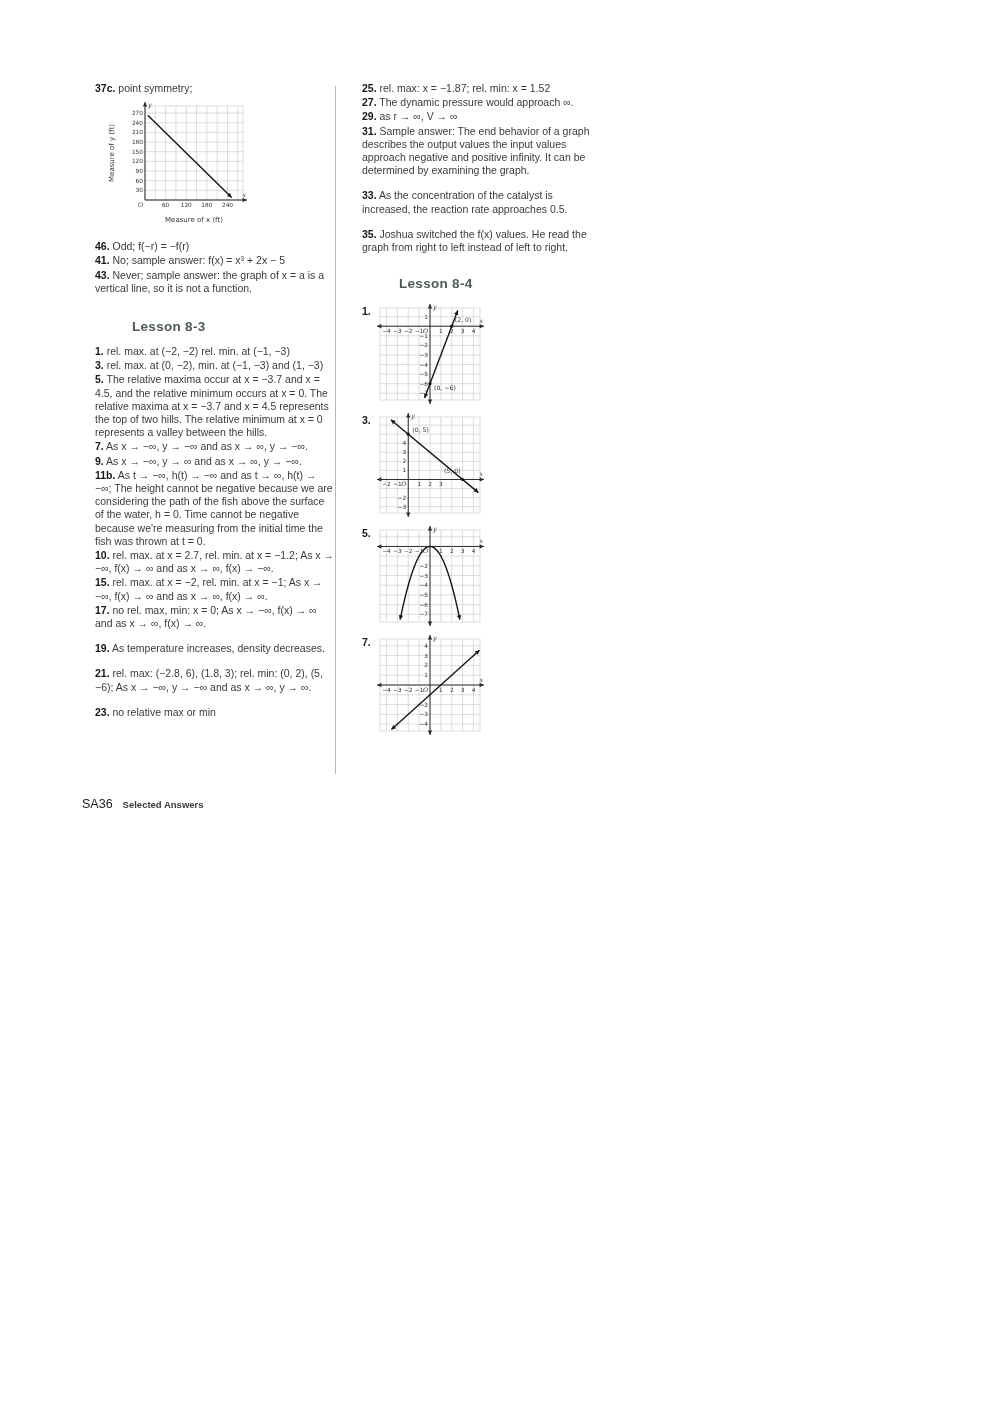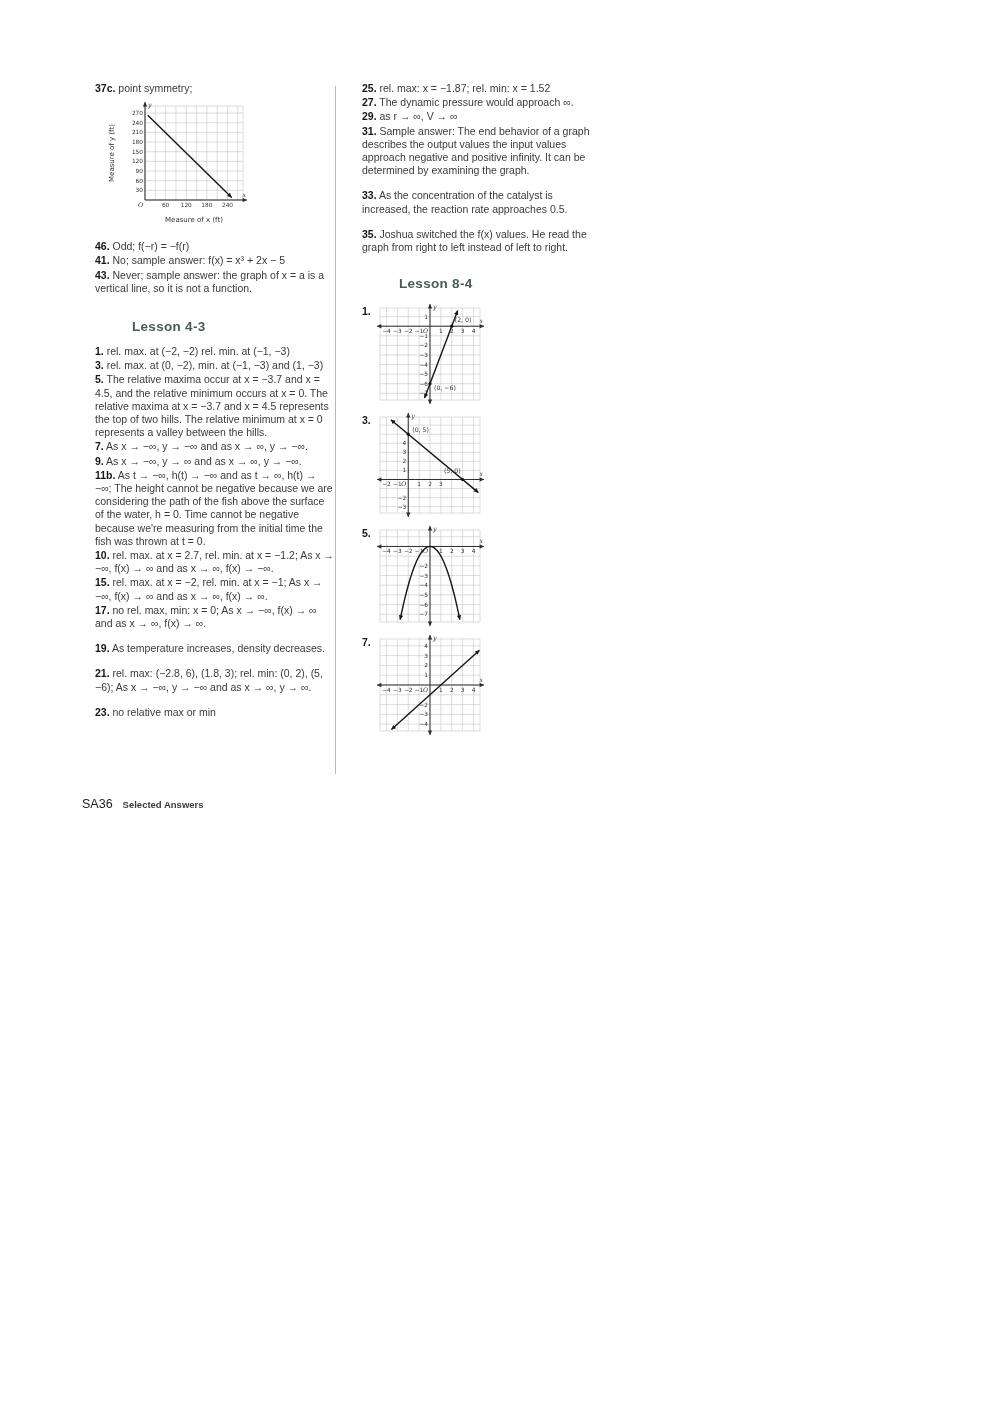--- a/index.html
+++ b/index.html
@@ -95,21 +95,21 @@
             <text x="89" y="124" font-size="7" text-anchor="middle" fill="#333" font-family="&quot;DejaVu Sans&quot;,&quot;Liberation Sans&quot;,sans-serif">Measure of x (ft)</text>
             <text font-size="7" text-anchor="middle" fill="#333" font-family="&quot;DejaVu Sans&quot;,&quot;Liberation Sans&quot;,sans-serif" transform="translate(9,55) rotate(-90)">Measure of y (ft)</text>
             <line x1="42.75087719298246" y1="17.335616438356162" x2="126.65263157894736" y2="99.42465753424658" stroke="#161616" stroke-width="1.4"></line>
             <polygon points="126.7,99.4 122.0,97.9 125.0,94.8" fill="#161616"></polygon>
           </svg>
         </div>
         <p class="ans"><b>46.</b> Odd; f(−r) = −f(r)</p>
         <p class="ans"><b>41.</b> No; sample answer: f(x) = x³ + 2x − 5</p>
         <p class="ans"><b>43.</b> Never; sample answer: the graph of x = a is a vertical line, so it is not a function.</p>
       </div>
-    <h2 class="lesson">Lesson 4-3</h2>
+    <h2 class="lesson">Lesson 8-3</h2>
     <div id="lesson83-items">
         <p class="ans"><b>1.</b> rel. max. at (−2, −2) rel. min. at (−1, −3)</p>
         <p class="ans"><b>3.</b> rel. max. at (0, −2), min. at (−1, −3) and (1, −3)</p>
         <p class="ans"><b>5.</b> The relative maxima occur at x = −3.7 and x = 4.5, and the relative minimum occurs at x = 0. The relative maxima at x = −3.7 and x = 4.5 represents the top of two hills. The relative minimum at x = 0 represents a valley between the hills.</p>
         <p class="ans"><b>7.</b> As x → −∞, y → −∞ and as x → ∞, y → −∞.</p>
         <p class="ans"><b>9.</b> As x → −∞, y → ∞ and as x → ∞, y → −∞.</p>
         <p class="ans"><b>11b.</b> As t → −∞, h(t) → −∞ and as t → ∞, h(t) → −∞; The height cannot be negative because we are considering the path of the fish above the surface of the water, h = 0. Time cannot be negative because we're measuring from the initial time the fish was thrown at t = 0.</p>
         <p class="ans"><b>10.</b> rel. max. at x = 2.7, rel. min. at x = −1.2; As x → −∞, f(x) → ∞ and as x → ∞, f(x) → −∞.</p>
         <p class="ans"><b>15.</b> rel. max. at x = −2, rel. min. at x = −1; As x → −∞, f(x) → ∞ and as x → ∞, f(x) → ∞.</p>
         <p class="ans"><b>17.</b> no rel. max, min: x = 0; As x → −∞, f(x) → ∞ and as x → ∞, f(x) → ∞.</p>

